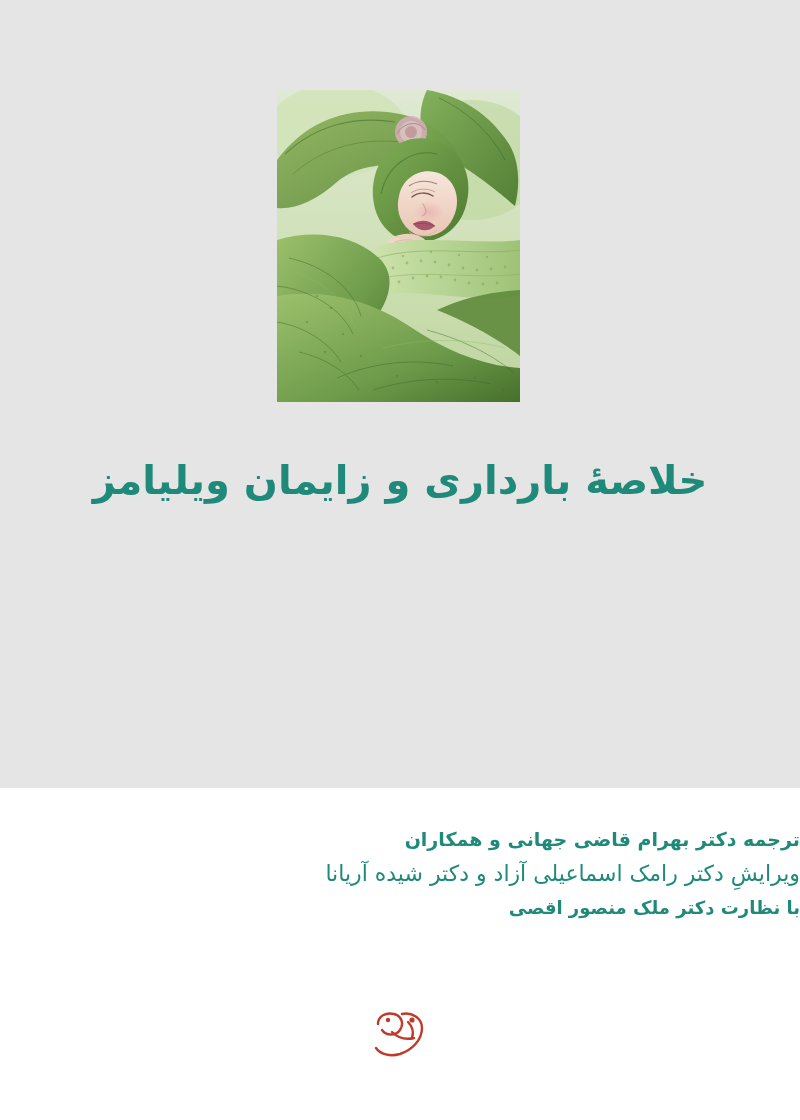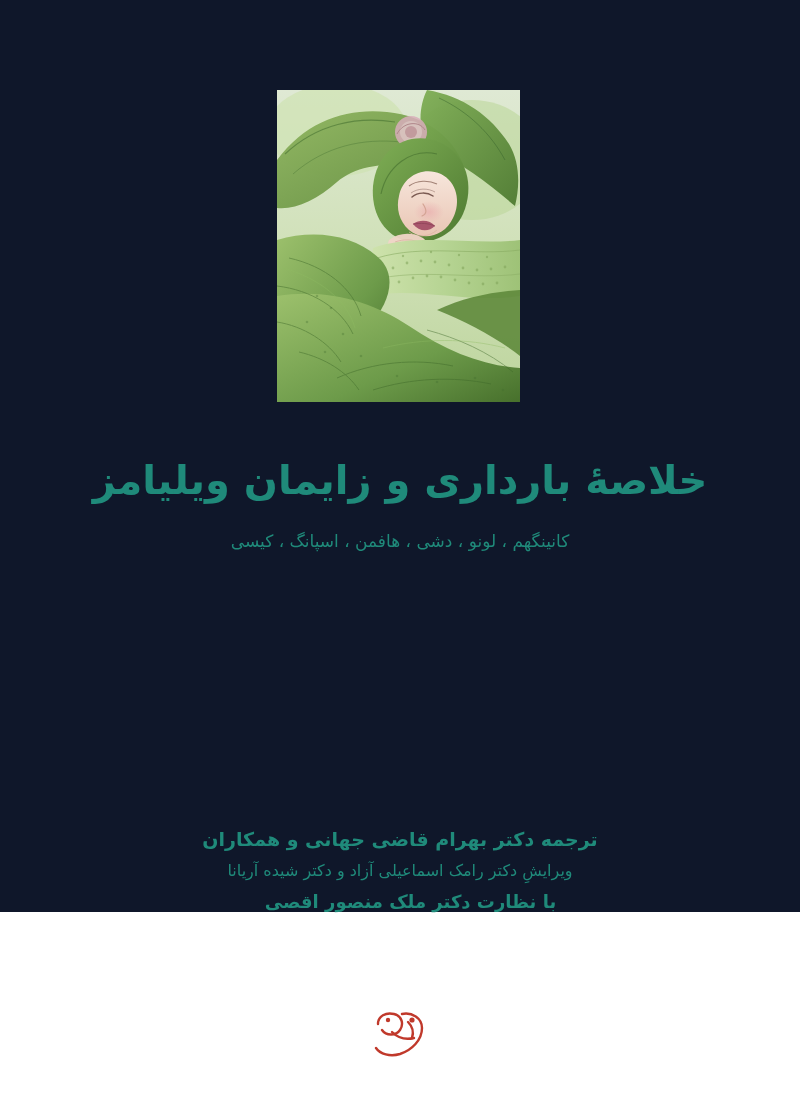--- a/index.html
+++ b/index.html
@@ -10,23 +10,23 @@
     width: 800px;
     height: 1120px;
     background: #ffffff;
     font-family: "DejaVu Sans", "Liberation Sans", sans-serif;
     overflow: hidden;
     position: relative;
   }
   .page {
     position: relative;
     width: 800px;
-    height: 912px;
+    height: 788px;
     box-sizing: border-box;
-    background: #0f172a;
+    background: #e5e5e5;
     margin-left: 46px;
   }
 
   
   .cover-art {
     position: absolute;
     left: 277px;
     top: 90px;
     width: 243px;
     height: 312px;
@@ -69,29 +69,28 @@
     color: #1f8a7a;
     direction: rtl;
   }
 
   
   .credits-block {
     position: absolute;
     left: 0;
     right: 0;
     top: 828px;
-    text-align: center;
     direction: rtl;
   }
   .credit-line {
     color: #1f8a7a;
     margin: 0 0 11px 0;
   }
   .credit-1 { font-size: 19px; font-weight: bold; }
-  .credit-2 { font-size: 16px; }
+  .credit-2 { font-size: 22px; }
   .credit-3 { font-size: 18px; font-weight: bold; padding-left: 21px; }
 
   
   .publisher-logo {
     position: absolute;
     left: 50%;
     transform: translateX(-50%);
     top: 1002px;
     width: 64px;
     height: 64px;
@@ -249,21 +248,20 @@
         <circle cx="120" cy="286" r="1.3"></circle>
           <circle cx="160" cy="292" r="1.3"></circle>
         <circle cx="198" cy="288" r="1.3"></circle>
           <circle cx="226" cy="300" r="1.3"></circle>
       </g>
     </svg>
   </div>
 
   <div class="title-block">
     <h1 class="main-title">خلاصهٔ بارداری و زایمان ویلیامز</h1>
-    <div class="authors-line">کانینگهم ، لونو ، دشی ، هافمن ، اسپانگ ، کیسی</div>
   </div>
 
   <div class="credits-block">
     <p class="credit-line credit-1">ترجمه دکتر بهرام قاضی جهانی و همکاران</p>
     <p class="credit-line credit-2">ویرایشِ دکتر رامک اسماعیلی آزاد و دکتر شیده آریانا</p>
     <p class="credit-line credit-3">با نظارت دکتر ملک منصور اقصی</p>
   </div>
 
   <div class="publisher-logo">
     <svg width="64" height="64" viewBox="0 0 64 64">

